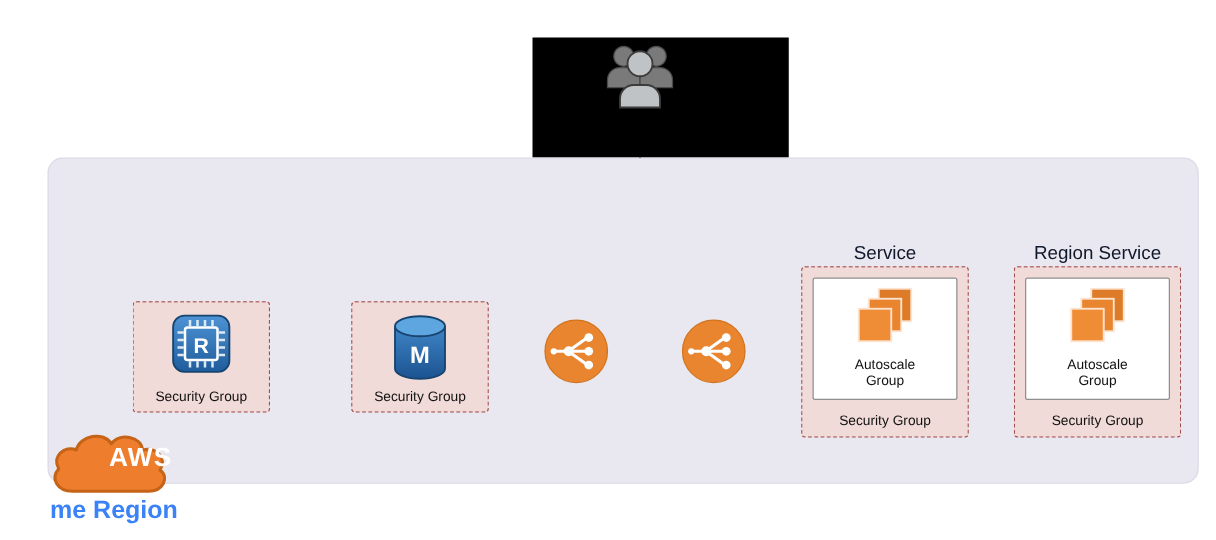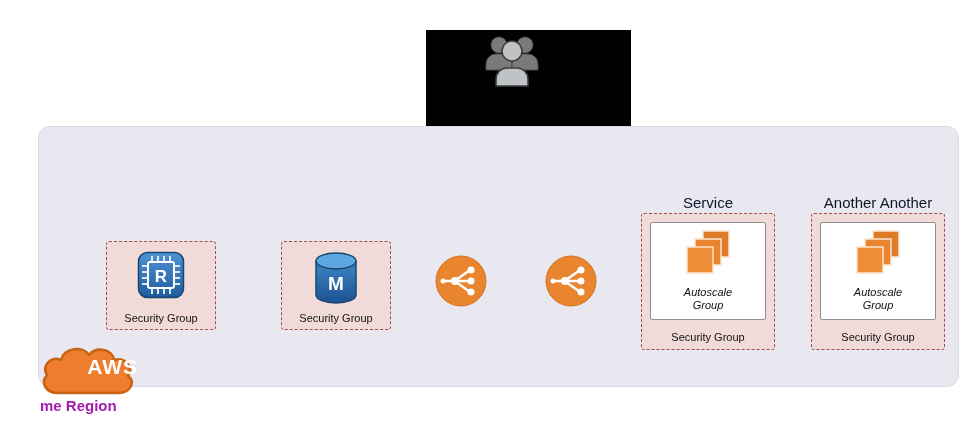--- a/index.html
+++ b/index.html
@@ -47,33 +47,33 @@
   .service-2, .title-2{left:811px;}
   .inner-white{
     position:absolute;left:8px;top:8px;width:116px;height:98px;
     background:#fff;border:1px solid #8f8f8f;border-radius:2px;box-sizing:border-box;
   }
   .stack-icon{position:absolute;left:50%;transform:translateX(-50%);top:7px;}
   .autoscale-label{
     position:absolute;left:0;bottom:6px;width:100%;text-align:center;
     font-size:11px;line-height:1.25;color:#111;
   }
-  .autoscale-label span{display:inline-block;width:68px;font-style:italic;}
+  .autoscale-label span{display:inline-block;width:68px;}
   .service-sg-label{
     position:absolute;left:0;bottom:6px;width:100%;text-align:center;
     font-size:11px;color:#111;
   }
 
   .cloud-wrap{left:36px;top:341px;width:102px;height:58px;}
   .aws-text{
     position:absolute;left:0;top:14px;width:100%;text-align:right;
     font-size:21px;font-weight:bold;color:#fff;letter-spacing:1px;
   }
   .region-label{
-    left:40px;top:397px;font-size:15px;font-weight:bold;color:#a21caf;
+    left:40px;top:397px;font-size:20px;font-weight:bold;color:#3b82f6;
   }
 </style>
 </head>
 <body>
 
 <div class="canvas">
 
   <div class="abs users-backdrop">
     <svg class="users-icon" width="64" height="56" viewBox="0 0 64 56">
       <g fill="#7a7a7a" stroke="#4a4a4a" stroke-width="1">
@@ -178,21 +178,21 @@
           <rect x="2" y="17" width="26" height="26" fill="#ef8d36"></rect>
         </g>
       </svg>
       <div class="autoscale-label">
         <span>Autoscale Group</span>
       </div>
     </div>
     <div class="service-sg-label">Security Group</div>
   </div>
 
-  <div class="abs service-title title-2">Another Another</div>
+  <div class="abs service-title title-2">Region Service</div>
   <div class="abs service-box service-2">
     <div class="inner-white">
       <svg class="stack-icon" width="46" height="45" viewBox="0 0 46 45">
         <g stroke="#fbe3cf" stroke-width="1.5">
           <rect x="18" y="1" width="26" height="26" fill="#dd7b28"></rect>
           <rect x="10" y="9" width="26" height="26" fill="#e8852e"></rect>
           <rect x="2" y="17" width="26" height="26" fill="#ef8d36"></rect>
         </g>
       </svg>
       <div class="autoscale-label">

